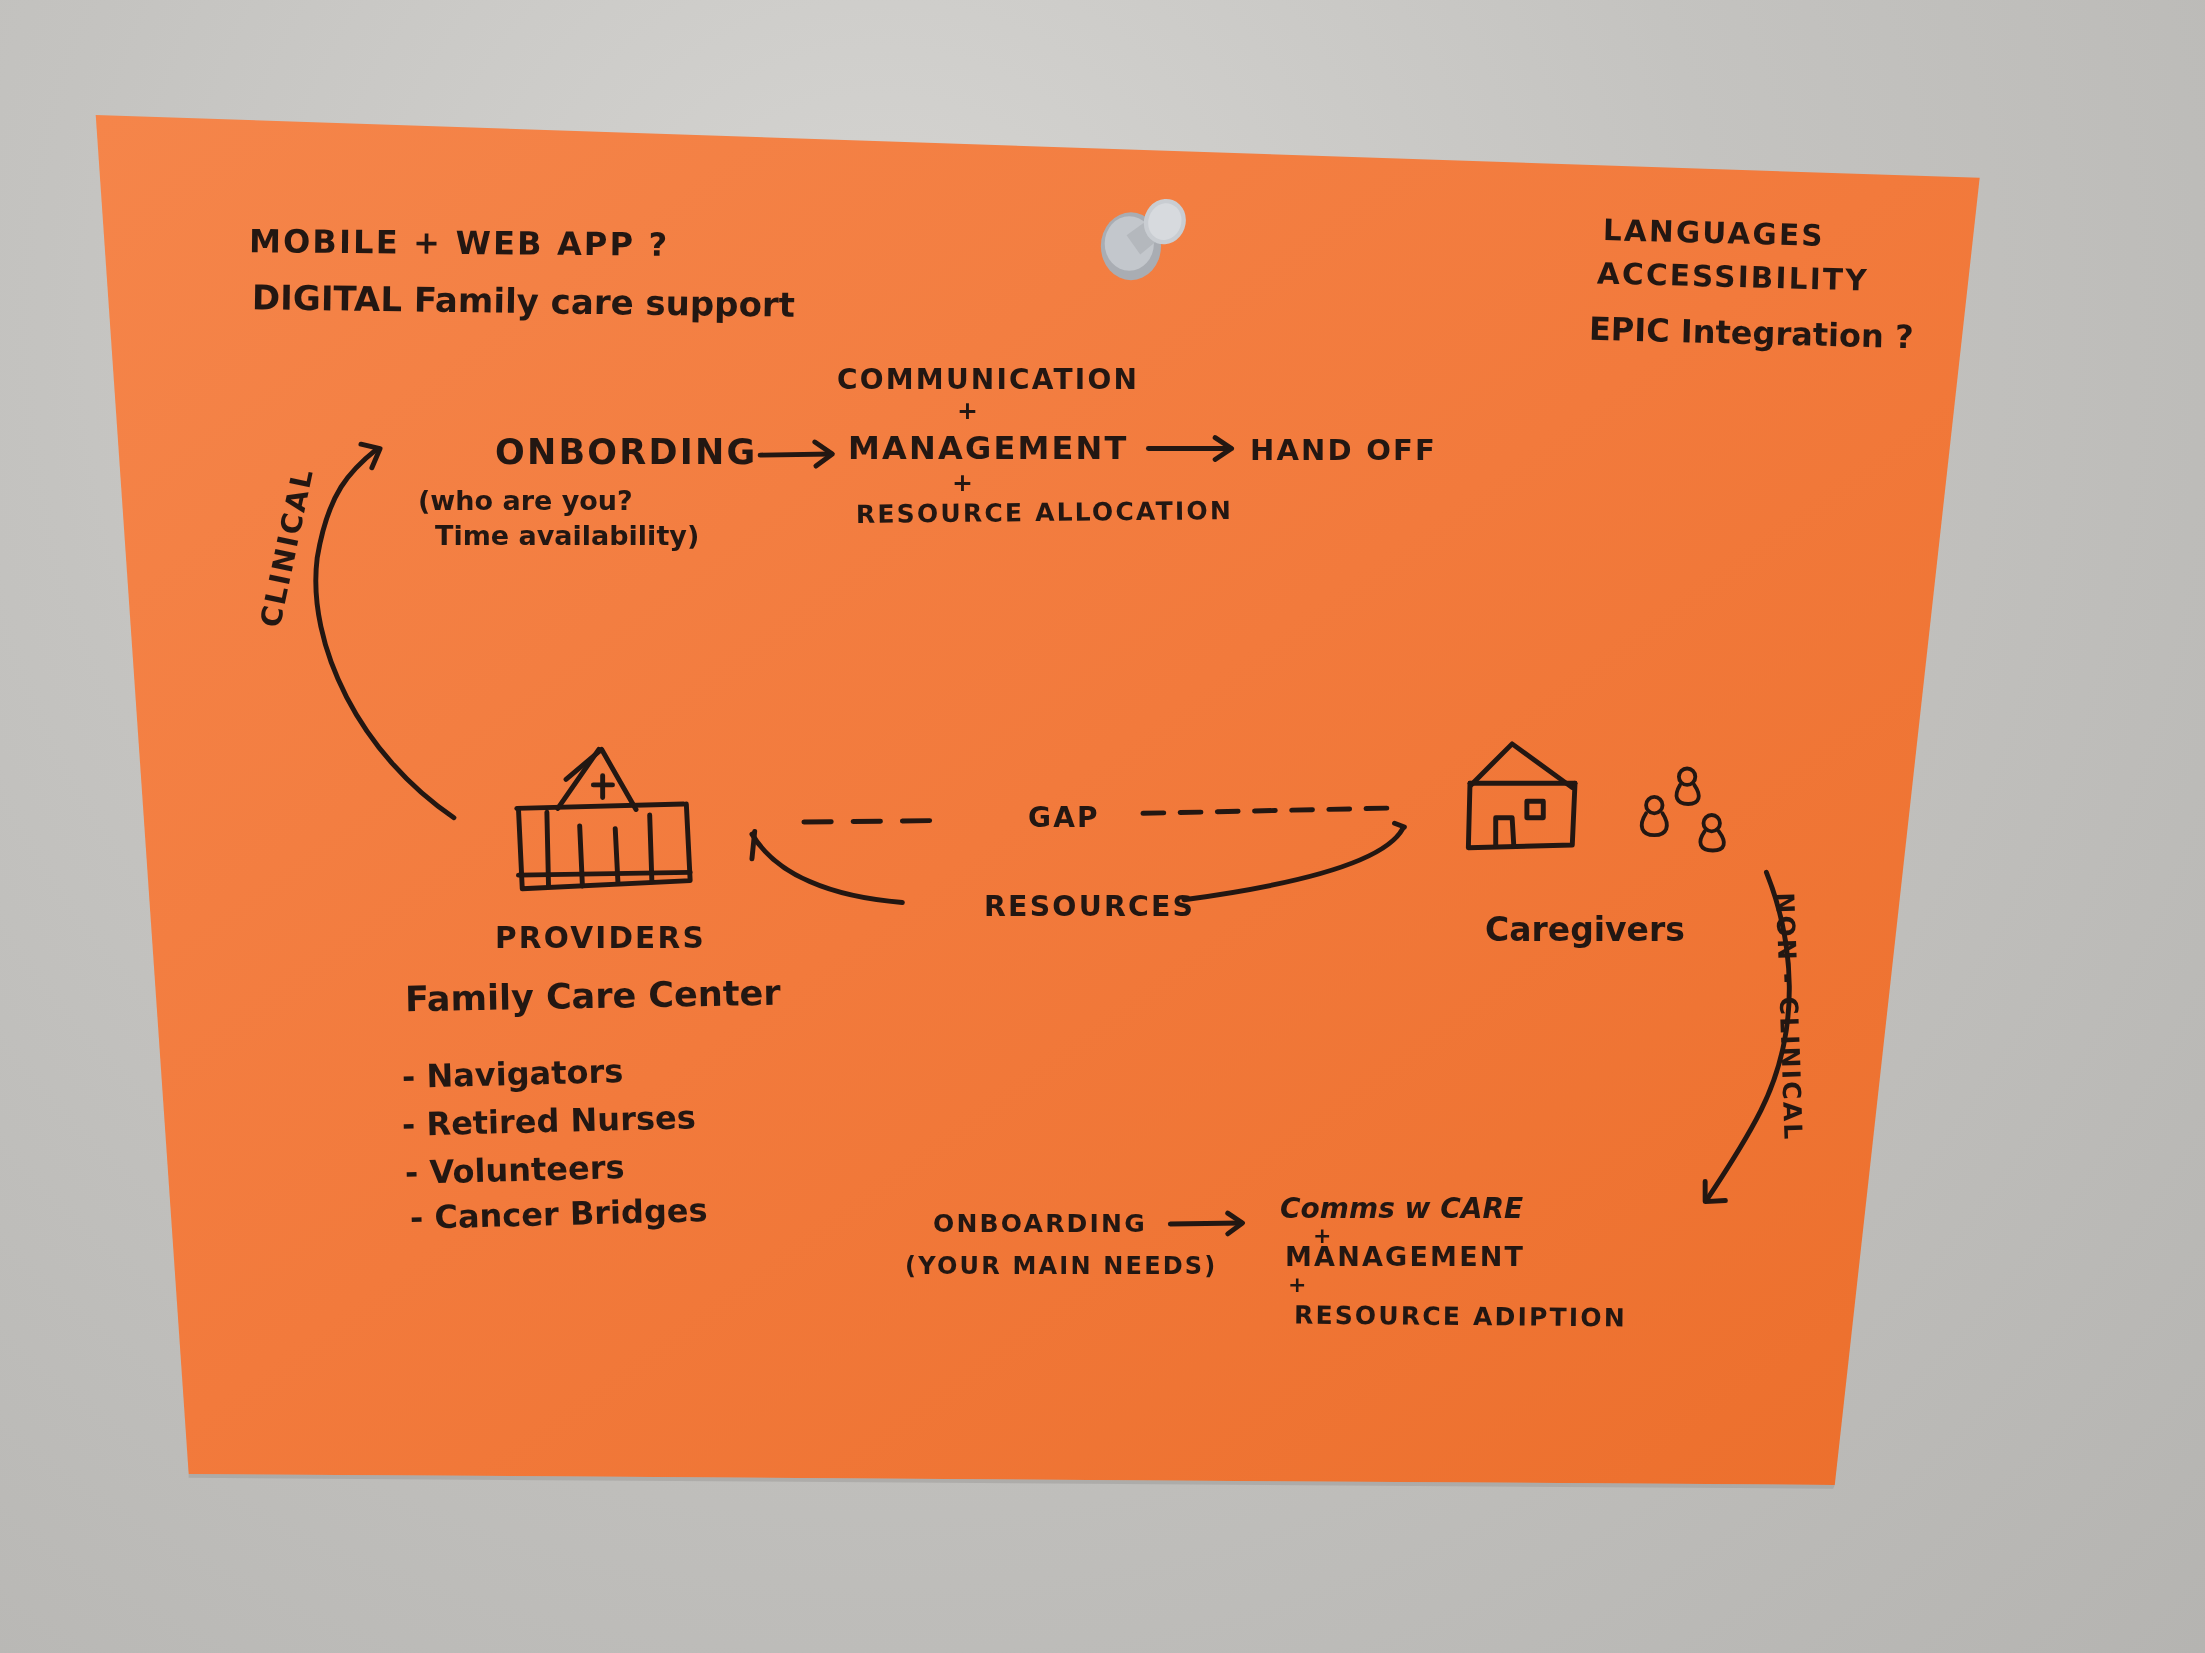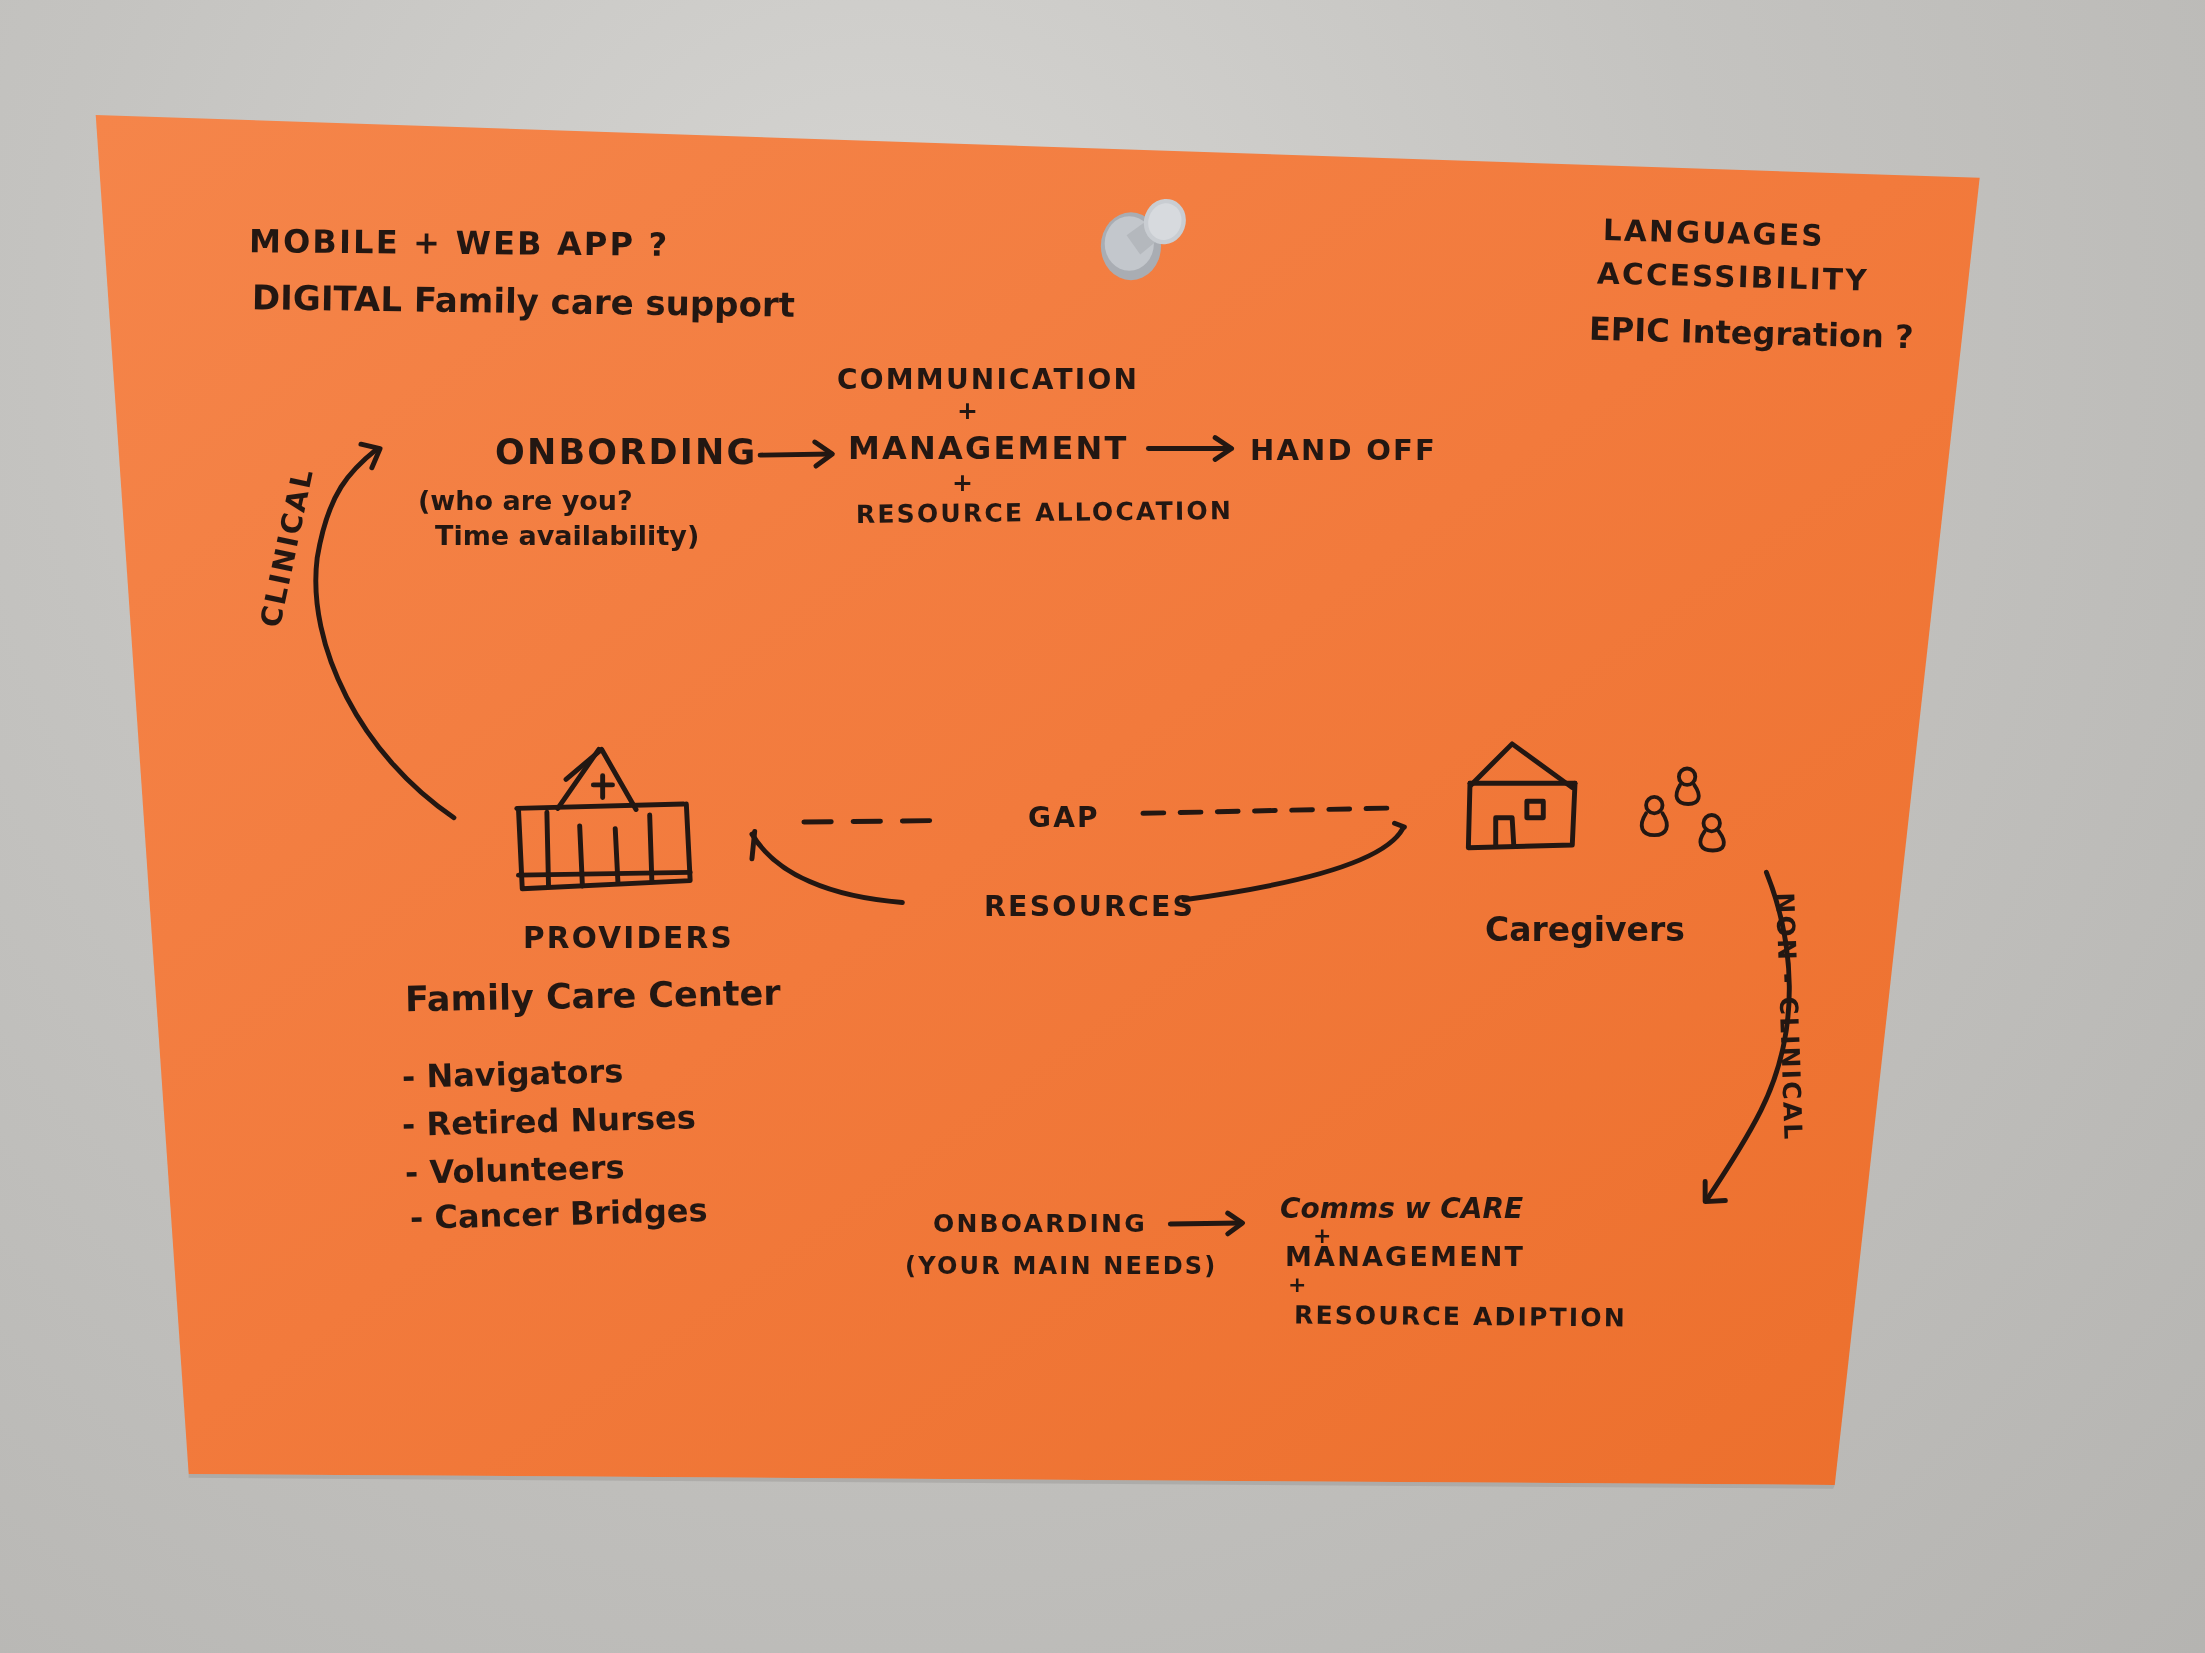--- a/index.html
+++ b/index.html
@@ -120,21 +120,21 @@
 <div class="txt caps" style="left:848px;top:432px;font-size:32px;">MANAGEMENT</div>
 <div class="txt" style="left:952px;top:470px;font-size:25px;">+</div>
 <div class="txt caps" style="left:856px;top:500px;font-size:25px;transform:rotate(-0.6deg);">RESOURCE ALLOCATION</div>
 <div class="txt caps" style="left:1250px;top:436px;font-size:29px;">HAND OFF</div>
 <div class="txt hand" style="left:418px;top:487px;font-size:27px;">(who are you?</div>
 <div class="txt hand" style="left:435px;top:522px;font-size:27px;">Time availability)</div>
 <div class="txt caps" style="left:257px;top:624px;font-size:28.4px;transform:rotate(-78deg);transform-origin:left top;">CLINICAL</div>
 
 <div class="txt caps" style="left:1028px;top:804px;font-size:28px;">GAP</div>
 <div class="txt caps" style="left:984px;top:887px;font-size:28.4px;margin-top:6px;">RESOURCES</div>
-<div class="txt caps" style="left:495px;top:924px;font-size:29.5px;margin-left:28px;">PROVIDERS</div>
+<div class="txt caps" style="left:495px;top:924px;font-size:29.5px;">PROVIDERS</div>
 <div class="txt hand" style="left:1485px;top:913px;font-size:33px;">Caregivers</div>
 
 <div class="txt hand" style="left:405px;top:979px;font-size:35px;transform:rotate(-1deg);">Family Care Center</div>
 <div class="txt hand" style="left:402px;top:1058px;font-size:32px;transform:rotate(-1.5deg);">- Navigators</div>
 <div class="txt hand" style="left:402px;top:1105px;font-size:32px;transform:rotate(-1.5deg);">- Retired Nurses</div>
 <div class="txt hand" style="left:405px;top:1154px;font-size:32px;transform:rotate(-1.5deg);">- Volunteers</div>
 <div class="txt hand" style="left:410px;top:1198px;font-size:32px;transform:rotate(-1.5deg);">- Cancer Bridges</div>
 
 <div class="txt caps" style="left:1797px;top:892px;font-size:25px;transform:rotate(88deg);transform-origin:left top;">NON - CLINICAL</div>
 <div class="txt caps" style="left:933px;top:1211px;font-size:25px;">ONBOARDING</div>

